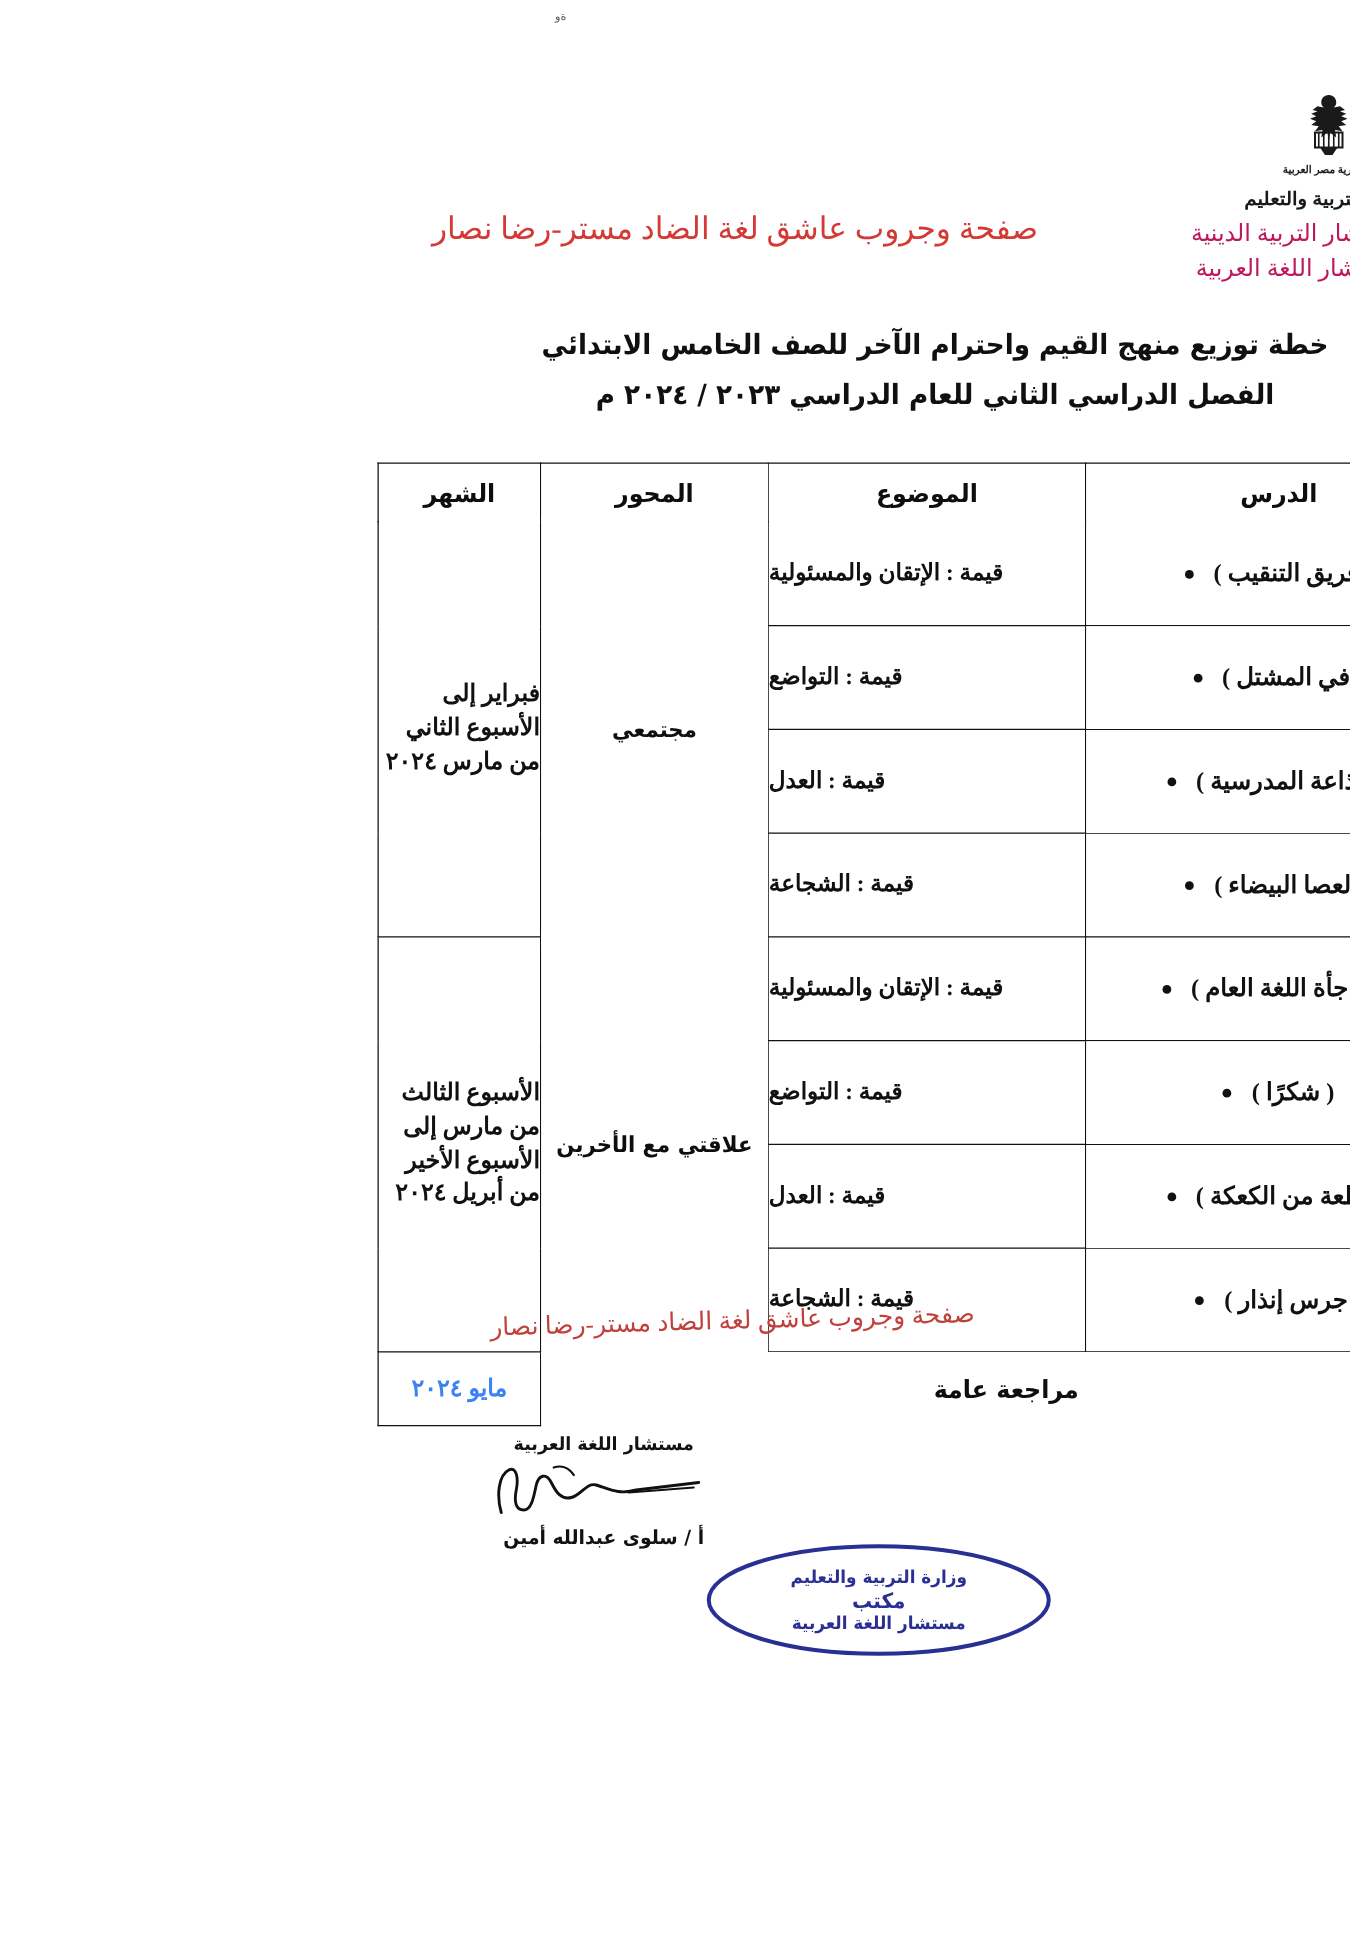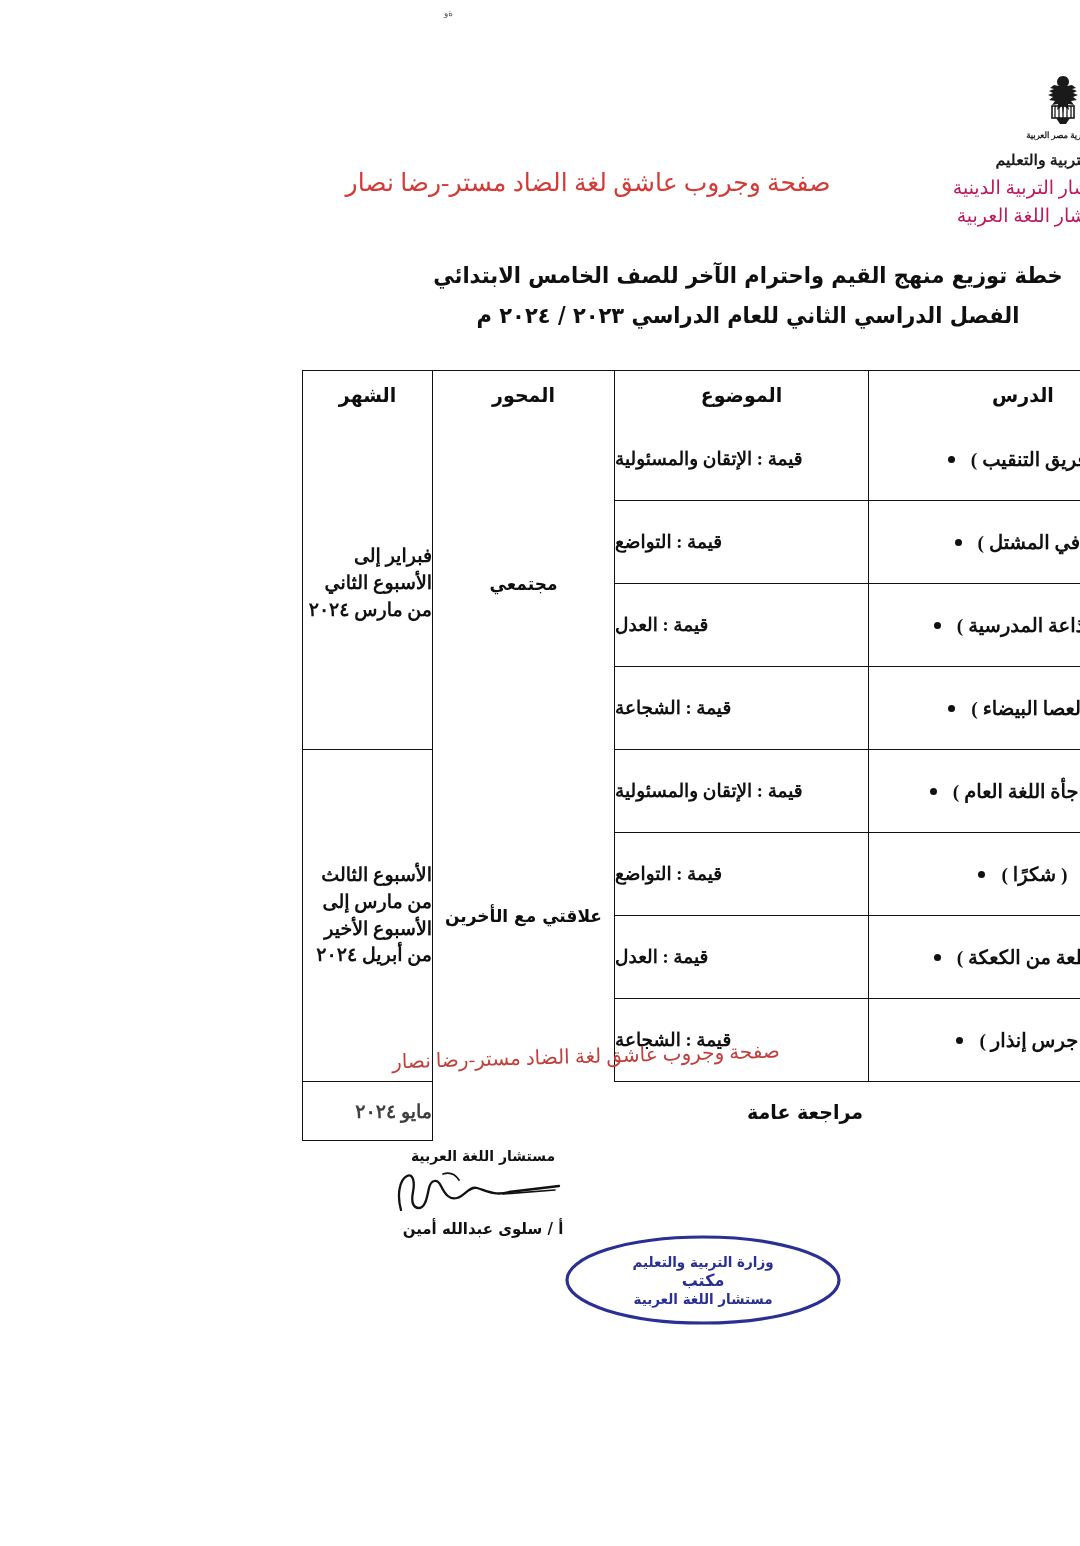--- a/index.html
+++ b/index.html
@@ -217,23 +217,24 @@
     text-align: center;
     font-family: "DejaVu Sans", "Liberation Sans", sans-serif;
     font-weight: bold;
     font-size: 19px;
     color: #0e0e0e;
     letter-spacing: -0.3px;
     transform: scaleY(1.05);
   }
   td.month-last {
     height: 58px;
+    text-align: center;
     font-size: 19px;
     font-weight: bold;
-    color: #404040;
+    color: #3b82f6;
     font-family: Liberation Serif, serif;
   }
 
   
   .wm-bottom {
     position: absolute;
     left: 98px;
     top: 1044px;
     width: 560px;
     text-align: center;

